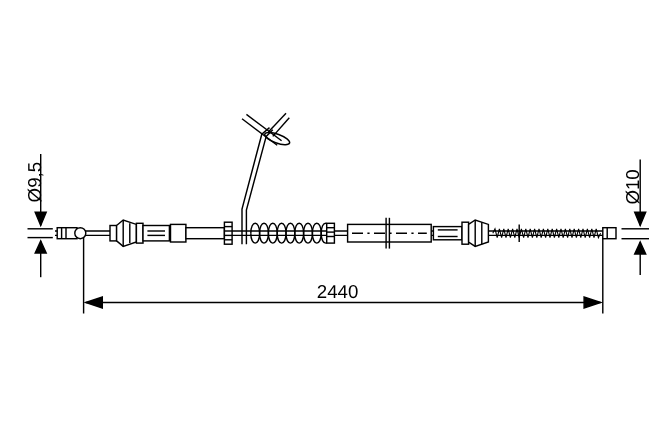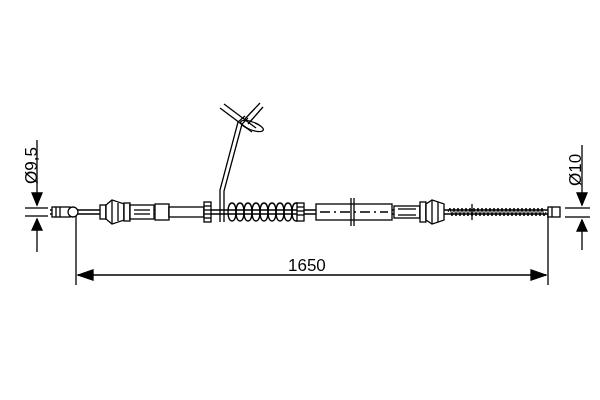--- a/index.html
+++ b/index.html
@@ -100,13 +100,13 @@
       <line x1="472" y1="204" x2="472" y2="220"></line>
 
       <rect x="548" y="207" width="12" height="10" fill="#fff"></rect>
       <line x1="552" y1="207" x2="552" y2="217"></line>
     </g>
   </g>
 </svg>
 
 <div class="lbl rot" style="left:22px; top:184px;">Ø9,5</div>
 <div class="lbl rot" style="left:566px; top:186px;">Ø10</div>
-<div class="lbl" style="left:288px; top:256px;">1650</div>
+<div class="lbl" style="left:288px; top:256px;">2440</div>
 
 </body></html>

